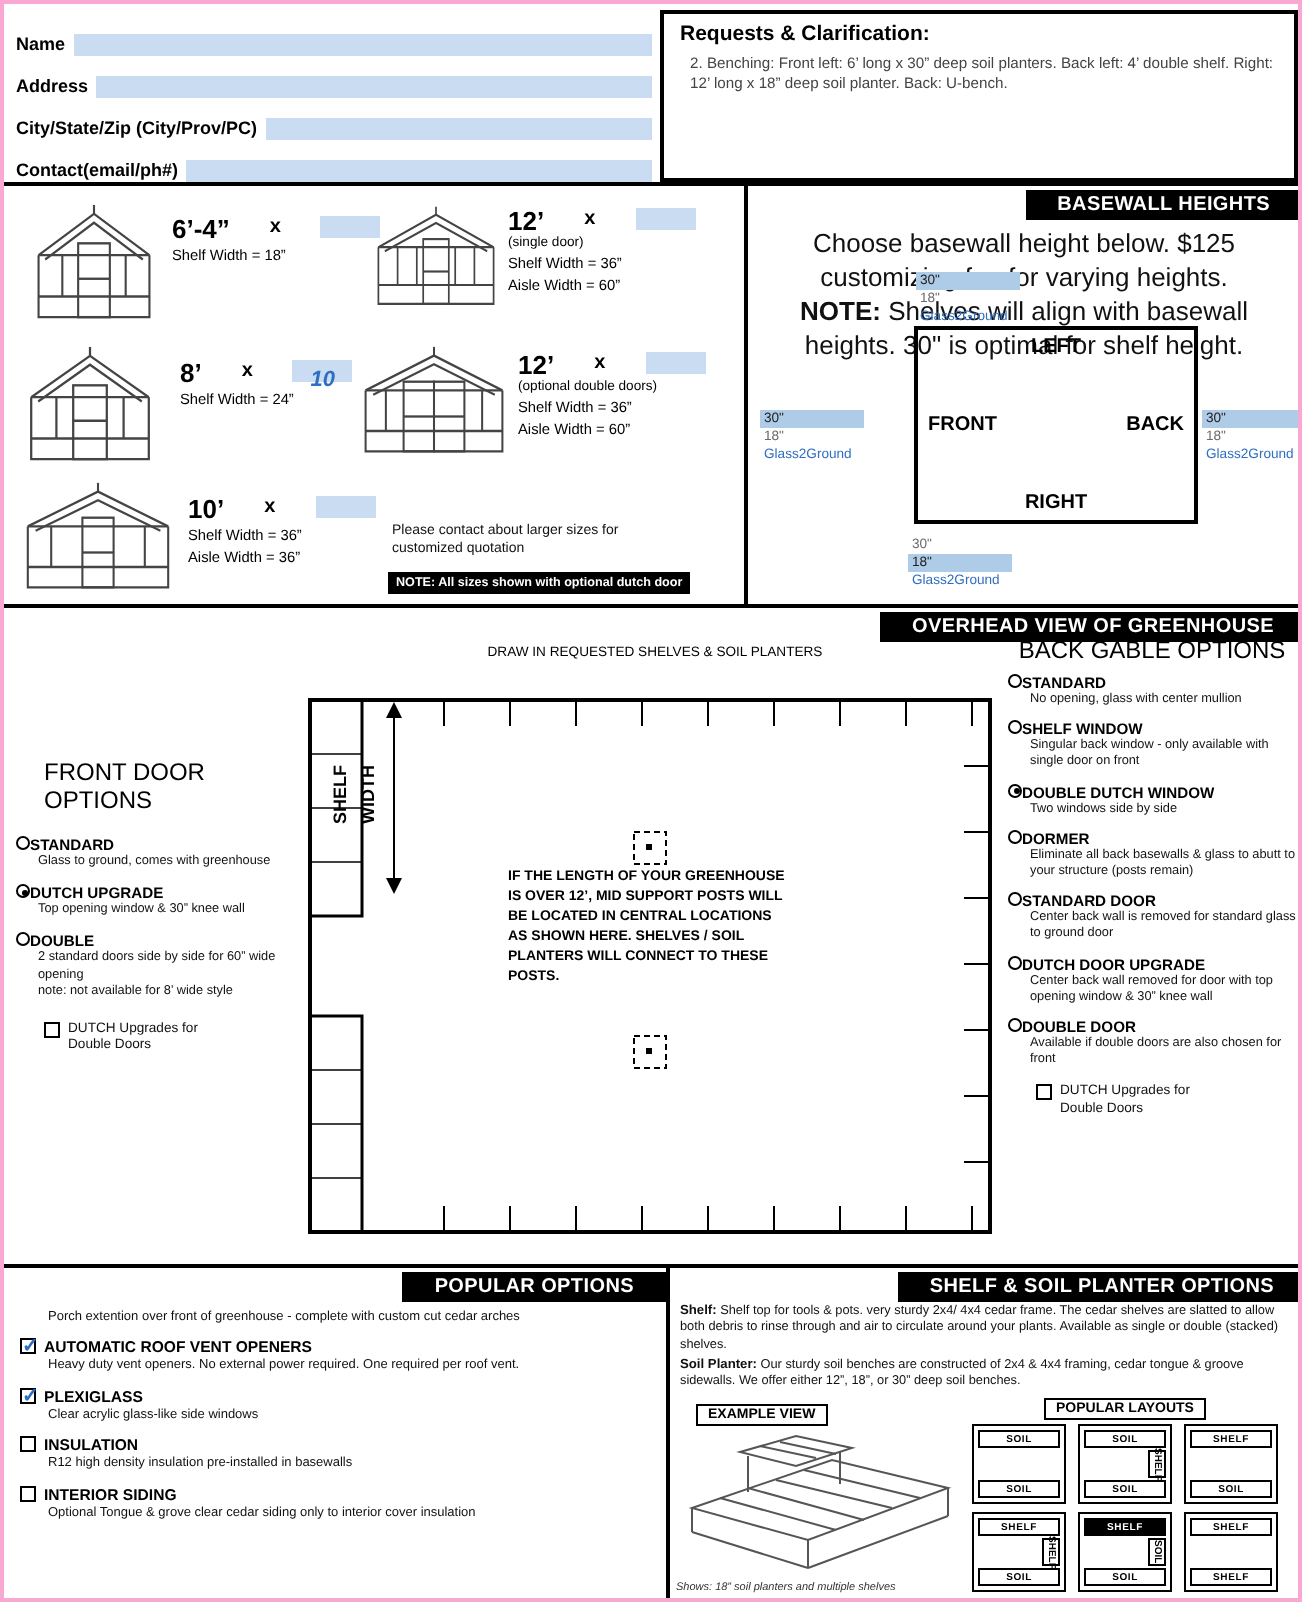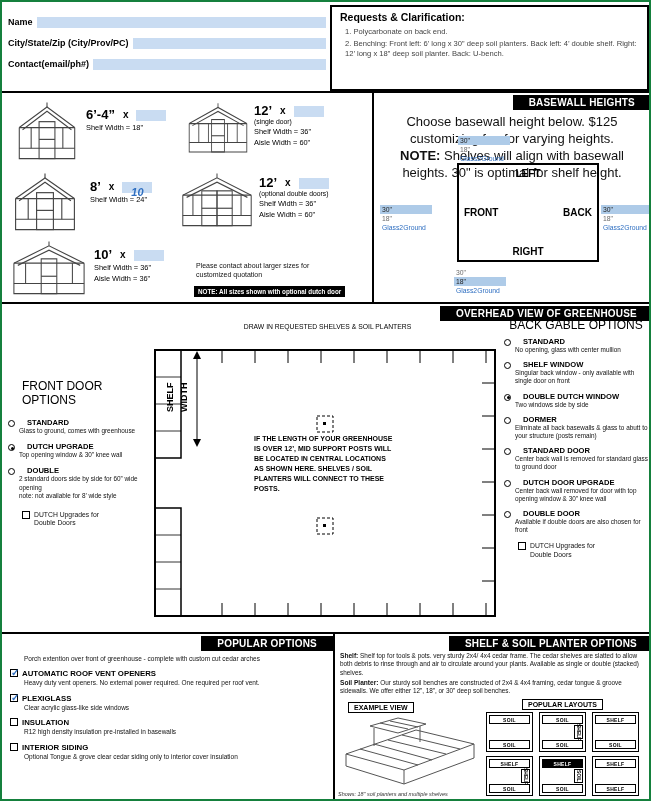--- a/index.html
+++ b/index.html
@@ -1,34 +1,34 @@
 <!DOCTYPE html>
 <html><head>
 <meta charset="utf-8">
 <style>
   *{margin:0;padding:0;box-sizing:border-box}
   html,body{background:#fff}
   body{font-family:"Liberation Sans",sans-serif;color:#000}
-  .page{position:relative;width:651px;height:801px;border:2px solid #15803d;background:#fff;overflow:hidden}
+  .page{position:relative;width:651px;height:801px;border:2px solid #f9a8d4;background:#fff;overflow:hidden}
   .abs{position:absolute}
   .hline{position:absolute;left:0;width:651px;height:2px;background:#000}
   .vline{position:absolute;width:2px;background:#000}
 
   
   .frow{display:flex;align-items:flex-end;height:21px}
   .flabel{font-weight:bold;font-size:9px;white-space:nowrap;padding-right:4px;line-height:12px}
   .fbar{flex:1;height:11px;background:#c9dcf2}
 
   
   .reqbox{border:2px solid #000;padding:4px 8px}
   .reqtitle{font-weight:bold;font-size:10.5px;margin-bottom:4px}
   .reqitem{font-size:7.6px;color:#444;margin-left:5px;line-height:1.32;margin-bottom:2px}
 
   
-  .sizeline{display:flex;align-items:flex-end;gap:8px}
+  .sizeline{display:flex;align-items:flex-start;gap:20px}
   .sizenum{font-weight:bold;font-size:13px;line-height:13px}
   .sizex{font-weight:bold;font-size:10px;line-height:12px}
   .blank{display:inline-block;width:30px;height:11px;background:#c9dcf2;text-align:center}
   .blankval{color:#2f6fc1;font-weight:bold;font-style:italic;font-size:11px;line-height:11px}
   .sub{font-size:6.8px;margin-top:1px}
   .spec{font-size:7.4px;margin-top:2px}
   .contactnote{font-size:7px;line-height:1.3;color:#111}
   .banner{background:#000;color:#fff;font-weight:bold;font-size:6.3px;padding:2px 4px;white-space:nowrap}
 
   
@@ -39,21 +39,21 @@
   .bwintro{font-size:13px;line-height:1.3;text-align:center;color:#111}
   .bwrect{border:2px solid #000}
   .bwside{position:absolute;font-weight:bold;font-size:10px}
   .bwgroup{position:absolute;width:52px}
   .bwopt{font-size:6.8px;line-height:9px;height:9px;color:#6b6b6b;padding-left:2px}
   .bwopt.hl{background:#aecbe8;color:#222}
   .bwopt.g2g{color:#2f6fc1}
 
   
   .optcol{position:absolute;display:flex;flex-direction:column}
-  .optrow{display:flex;align-items:flex-end;gap:12px}
+  .optrow{display:flex;align-items:flex-start;gap:0}
   .radio{width:7px;height:7px;border:1px solid #000;border-radius:50%;flex:none;position:relative;background:#fff}
   .radio.sel::after{content:"";position:absolute;left:1.5px;top:1.5px;width:3px;height:3px;background:#000;border-radius:50%}
   .optlabel{font-weight:bold;font-size:7.6px;line-height:9px}
   .optdesc{font-size:6.4px;line-height:1.28;margin-left:11px;color:#111;white-space:pre-line}
   .coltitle{font-weight:normal;font-size:12px;line-height:1.15}
   .cbrow{display:flex;gap:4px;align-items:flex-start}
   .cbox{width:8px;height:8px;border:1px solid #000;flex:none;position:relative;background:#fff}
   .cbox.checked::after{content:"✓";position:absolute;left:0;top:-3px;color:#2f6fc1;font-size:10px;font-weight:bold}
   .cblabel{font-size:6.8px;line-height:1.25;width:84px;color:#111}
 
@@ -80,32 +80,35 @@
 <body>
 
 <div class="page">
 
   <div class="abs" style="left:6px;top:5px;width:318px">
     <div class="frow">
       <span class="flabel">Name</span>
       <span class="fbar"></span>
     </div>
     <div class="frow">
+      <span class="flabel">Address</span>
+      <span class="fbar"></span>
+    </div>
+    <div class="frow">
       <span class="flabel">City/State/Zip (City/Prov/PC)</span>
       <span class="fbar"></span>
     </div>
     <div class="frow">
       <span class="flabel">Contact(email/ph#)</span>
       <span class="fbar"></span>
     </div>
   </div>
 
   <div class="abs reqbox" style="left:328px;top:3px;width:319px;height:86px">
     <div class="reqtitle">Requests &amp; Clarification:</div>
-    <div class="reqitem">1. Polycarbonate on back end.</div>
     <div class="reqitem">2. Benching: Front left: 6’ long x 30” deep soil planters. Back left: 4’ double shelf. Right: 12’ long x 18” deep soil planter. Back: U-bench.</div>
   </div>
 
   <div class="hline" style="top:89px"></div>
   <div class="vline" style="left:370px;top:89px;height:213px"></div>
 
   <svg class="abs" style="left:12px;top:99px" width="66" height="62" viewBox="0 0 100 84" preserveAspectRatio="none">
     <g fill="none" stroke="#444" stroke-width="1.6">
       <line x1="50" y1="2" x2="50" y2="8"></line>
       <polyline points="8,36 50,8 92,36"></polyline>

